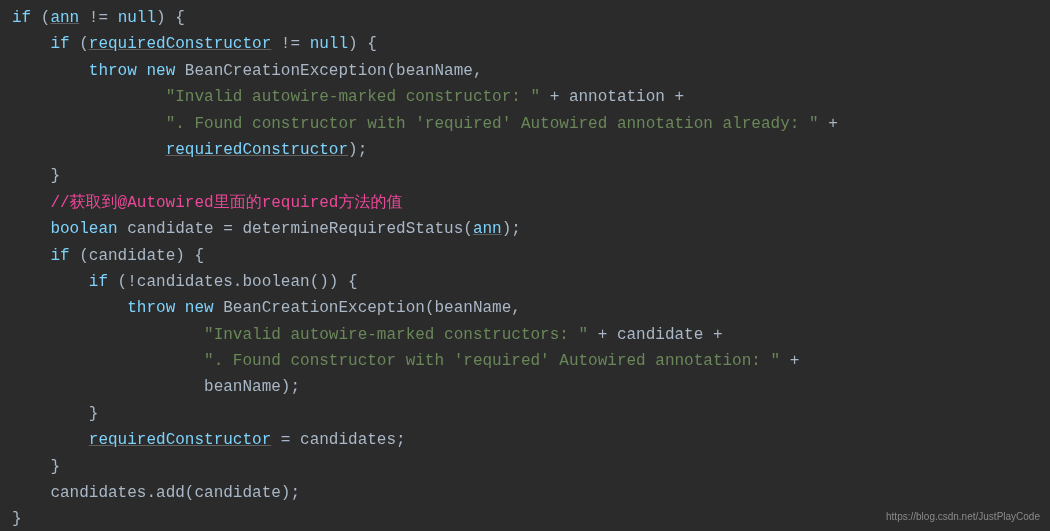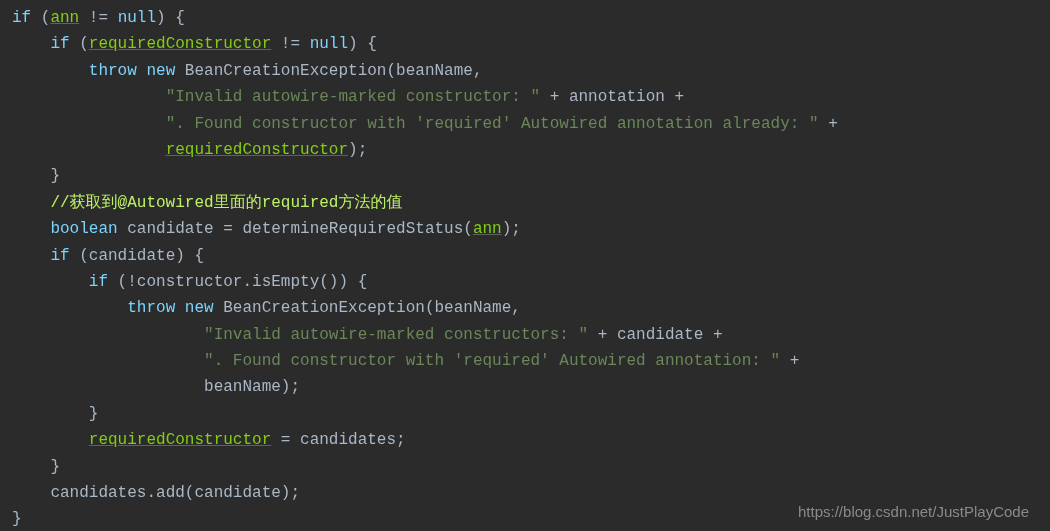--- a/index.html
+++ b/index.html
@@ -17,48 +17,48 @@
       height: 531px;
       overflow: hidden;
       position: relative;
       padding: 5px 0 0 12px;
     }
     pre {
       font-family: inherit;
       white-space: pre;
     }
     .kw { color: #7dd3fc; }
-    .var { color: #84cc16; text-decoration: underline; text-decoration-color: #606060; }
+    .var { color: #7dd3fc; text-decoration: underline; text-decoration-color: #606060; }
     .str { color: #6a8759; }
-    .cmt { color: #bef264; }
+    .cmt { color: #ec4899; }
     .pln { color: #a9b7c6; }
     .ind { color: #4d4d4d; }
     .watermark {
       position: absolute;
       bottom: 6px;
-      right: 21px;
-      font-size: 15px;
+      right: 10px;
+      font-size: 10px;
       color: #8a8a8a;
       font-family: Arial, sans-serif;
     }
   </style>
 </head>
 <body>
 
 <pre><span class="kw">if</span><span class="pln"> (</span><span class="var">ann</span><span class="pln"> != </span><span class="kw">null</span><span class="pln">) {</span>
     <span class="kw">if</span><span class="pln"> (</span><span class="var">requiredConstructor</span><span class="pln"> != </span><span class="kw">null</span><span class="pln">) {</span>
         <span class="kw">throw new</span><span class="pln"> BeanCreationException(beanName,</span>
         <span class="ind">        </span><span class="str">"Invalid autowire-marked constructor: "</span><span class="pln"> + annotation +</span>
         <span class="ind">        </span><span class="str">". Found constructor with 'required' Autowired annotation already: "</span><span class="pln"> +</span>
         <span class="ind">        </span><span class="var">requiredConstructor</span><span class="pln">);</span>
     <span class="pln">}</span>
     <span class="cmt">//获取到@Autowired里面的required方法的值</span>
     <span class="kw">boolean</span><span class="pln"> candidate = determineRequiredStatus(</span><span class="var">ann</span><span class="pln">);</span>
     <span class="kw">if</span><span class="pln"> (candidate) {</span>
-        <span class="kw">if</span><span class="pln"> (!constructor.isEmpty()) {</span>
+        <span class="kw">if</span><span class="pln"> (!candidates.boolean()) {</span>
             <span class="kw">throw new</span><span class="pln"> BeanCreationException(beanName,</span>
             <span class="ind">        </span><span class="str">"Invalid autowire-marked constructors: "</span><span class="pln"> + candidate +</span>
             <span class="ind">        </span><span class="str">". Found constructor with 'required' Autowired annotation: "</span><span class="pln"> +</span>
             <span class="ind">        </span><span class="pln">beanName);</span>
         <span class="pln">}</span>
         <span class="var">requiredConstructor</span><span class="pln"> = candidates;</span>
     <span class="pln">}</span>
     <span class="pln">candidates.add(candidate);</span>
 <span class="pln">}</span></pre>
 

